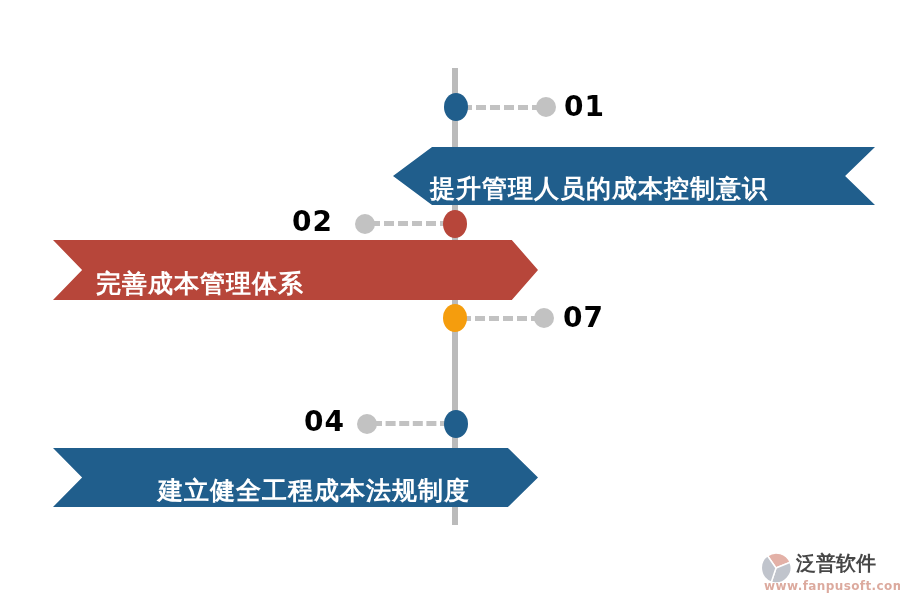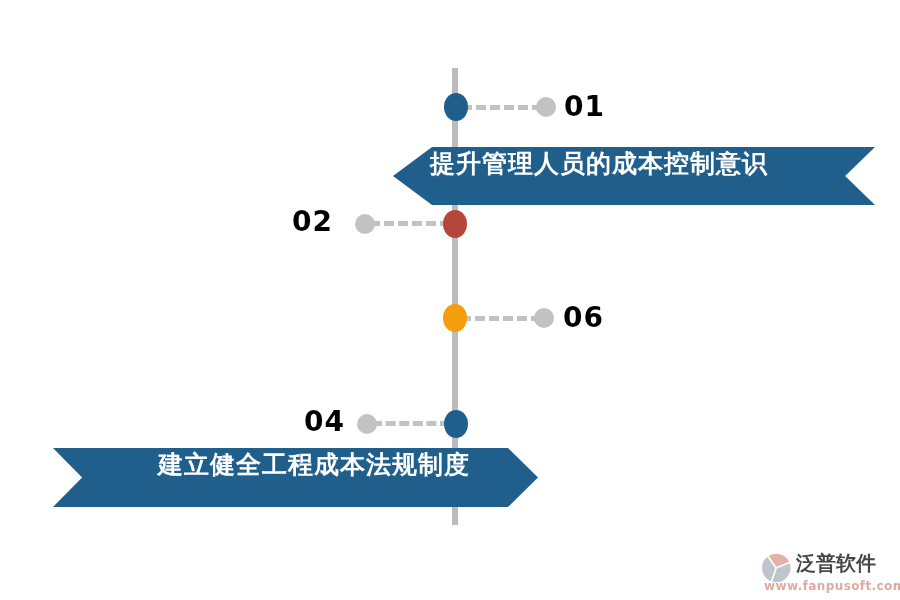--- a/index.html
+++ b/index.html
@@ -15,21 +15,21 @@
   .conn-3 { left:461px; top:316px; width:80px; }
   .conn-4 { left:372px; top:421px; width:78px; }
 
   .dot { position:absolute; width:20px; height:20px; border-radius:50%; background:#c2c2c2; z-index:3; }
   .dot-1 { left:536px; top:97px; }
   .dot-2 { left:355px; top:214px; }
   .dot-3 { left:534px; top:308px; }
   .dot-4 { left:357px; top:414px; }
 
   .banner {
-    position:absolute; display:flex; align-items:flex-start; box-sizing:border-box;
+    position:absolute; display:flex; align-items:flex-end; box-sizing:border-box;
     color:#ffffff; font-weight:bold; font-size:25px; letter-spacing:1px;
     white-space:nowrap; z-index:4;
   }
   .banner-1 { left:393px; top:147px; width:482px; height:58px; background:#205E8C; padding-left:37px;
     clip-path:polygon(0 50%, 8.1% 0, 100% 0, 93.8% 50%, 100% 100%, 8.1% 100%); }
   .banner-2 { left:53px; top:240px; width:485px; height:60px; background:#B7463A; padding-left:43px;
     clip-path:polygon(0 0, 94.6% 0, 100% 50%, 94.6% 100%, 0 100%, 6% 50%); }
   .banner-3 { left:372px; top:343px; width:485px; height:60px; background:#F59D0D; padding-left:38px;
     clip-path:polygon(0 50%, 6.8% 0, 100% 0, 93.8% 50%, 100% 100%, 6.8% 100%); }
   .banner-4 { left:53px; top:448px; width:485px; height:59px; background:#205E8C; padding-left:105px;
@@ -64,25 +64,28 @@
   <div class="node node-1"></div>
   <div class="num num-1">01</div>
   <div class="banner banner-1">
     <span>提升管理人员的成本控制意识</span>
   </div>
 
   <div class="connector conn-2"></div>
   <div class="dot dot-2"></div>
   <div class="node node-2"></div>
   <div class="num num-2">02</div>
+  <div class="banner banner-2">
+    <span>完善成本管理体系</span>
+  </div>
 
   <div class="connector conn-3"></div>
   <div class="dot dot-3"></div>
   <div class="node node-3"></div>
-  <div class="num num-3">06</div>
+  <div class="num num-3">07</div>
 
   <div class="connector conn-4"></div>
   <div class="dot dot-4"></div>
   <div class="node node-4"></div>
   <div class="num num-4">04</div>
   <div class="banner banner-4">
     <span>建立健全工程成本法规制度</span>
   </div>
 
   <div class="watermark">

